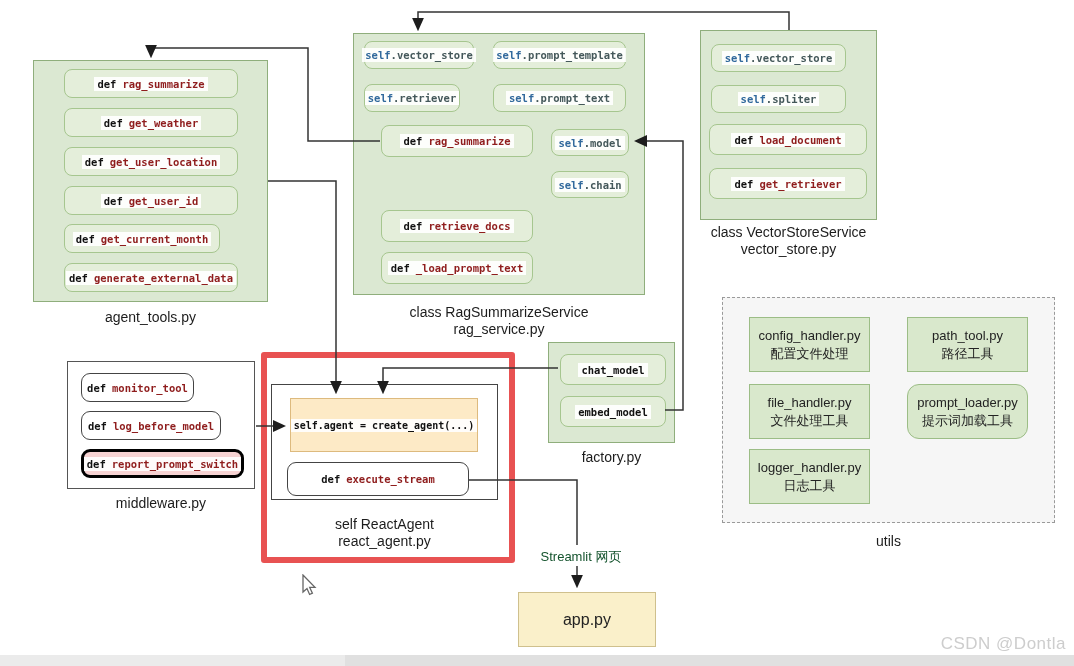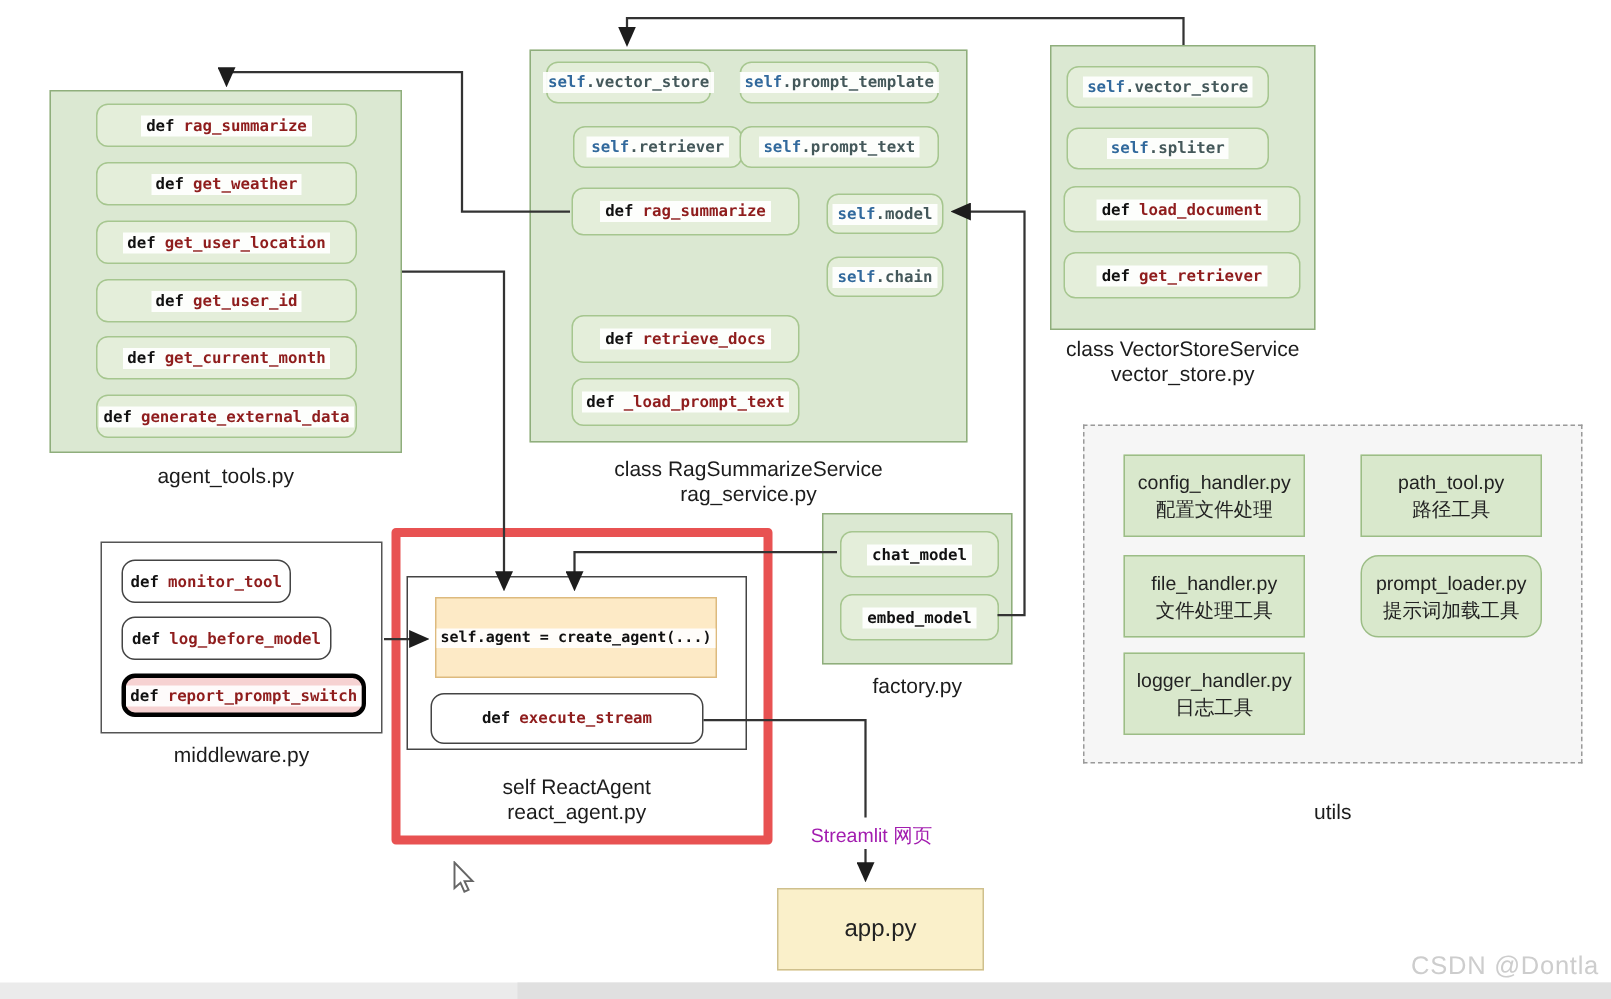--- a/index.html
+++ b/index.html
@@ -27,21 +27,21 @@
   
   .graybox{background:#fff;border:1px solid #555;z-index:1;}
   .whitebox{background:#fff;border:1px solid #444;border-radius:9px;display:flex;align-items:center;justify-content:center;z-index:2;}
   .pinkbox{background:#f6d2d2;border:3px solid #000000;border-radius:9px;display:flex;align-items:center;justify-content:center;z-index:2;}
   .redframe{border:6px solid #e85252;border-radius:3px;background:transparent;z-index:3;}
   .blackframe{border:1.5px solid #444;background:#fff;z-index:2;}
   .orangebox{background:#fdeac6;border:1px solid #ddba7e;display:flex;align-items:center;justify-content:center;z-index:4;}
   .yellowbox{background:#faf0ca;border:1px solid #cfc08d;display:flex;align-items:center;justify-content:center;
              font-size:16px;color:#222;z-index:2;}
   .overlay{position:absolute;left:0;top:0;z-index:5;pointer-events:none;}
-  .flowlabel{position:absolute;background:#fff;color:#a21caf;font-size:13px;text-align:center;z-index:10;padding:0 2px;}
+  .flowlabel{position:absolute;background:#fff;color:#14532d;font-size:13px;text-align:center;z-index:10;padding:0 2px;}
   .watermark{position:absolute;color:#cdcdcd;font-size:17px;letter-spacing:.5px;z-index:10;}
   .bar1{position:absolute;left:0;top:655px;width:1074px;height:11px;background:#ebebeb;z-index:1;}
   .bar2{position:absolute;left:345px;top:655px;width:729px;height:11px;background:#e0e0e0;z-index:2;}
   .cursor{position:absolute;z-index:20;}
 </style>
 </head>
 <body>
 
 <div class="canvas">
 
@@ -51,37 +51,37 @@
     </div>
     <div class="abs gbox" style="left:30px;top:47px;width:174px;height:29px;">
       <span class="code hl"><span class="kw">def</span><span class="fn">get_weather</span></span>
     </div>
     <div class="abs gbox" style="left:30px;top:86px;width:174px;height:29px;">
       <span class="code hl"><span class="kw">def</span><span class="fn">get_user_location</span></span>
     </div>
     <div class="abs gbox" style="left:30px;top:125px;width:174px;height:29px;">
       <span class="code hl"><span class="kw">def</span><span class="fn">get_user_id</span></span>
     </div>
-    <div class="abs gbox" style="left:30px;top:163px;width:174px;height:29px;">
+    <div class="abs gbox" style="left:30px;top:163px;width:156px;height:29px;">
       <span class="code hl"><span class="kw">def</span><span class="fn">get_current_month</span></span>
     </div>
     <div class="abs gbox" style="left:30px;top:202px;width:174px;height:29px;">
       <span class="code hl"><span class="kw">def</span><span class="fn">generate_external_data</span></span>
     </div>
   </div>
   <div class="caption" style="left:33px;top:309px;width:235px;">agent_tools.py</div>
 
   <div class="abs gcont" style="left:353px;top:33px;width:292px;height:262px;">
     <div class="abs gbox" style="left:10px;top:7px;width:110px;height:28px;">
       <span class="code hl"><span class="self">self</span><span class="attr">.vector_store</span></span>
     </div>
     <div class="abs gbox" style="left:139px;top:7px;width:133px;height:28px;">
       <span class="code hl"><span class="self">self</span><span class="attr">.prompt_template</span></span>
     </div>
-    <div class="abs gbox" style="left:28px;top:50px;width:113px;height:28px;">
+    <div class="abs gbox" style="left:10px;top:50px;width:96px;height:28px;">
       <span class="code hl"><span class="self">self</span><span class="attr">.retriever</span></span>
     </div>
     <div class="abs gbox" style="left:139px;top:50px;width:133px;height:28px;">
       <span class="code hl"><span class="self">self</span><span class="attr">.prompt_text</span></span>
     </div>
     <div class="abs gbox" style="left:27px;top:91px;width:152px;height:32px;">
       <span class="code hl"><span class="kw">def</span><span class="fn">rag_summarize</span></span>
     </div>
     <div class="abs gbox" style="left:197px;top:95px;width:78px;height:27px;">
       <span class="code hl"><span class="self">self</span><span class="attr">.model</span></span>
@@ -123,21 +123,21 @@
   <div class="abs gcont" style="left:548px;top:342px;width:127px;height:101px;">
     <div class="abs gbox" style="left:11px;top:11px;width:106px;height:31px;">
       <span class="code hl plain">chat_model</span>
     </div>
     <div class="abs gbox" style="left:11px;top:53px;width:106px;height:31px;">
       <span class="code hl plain">embed_model</span>
     </div>
   </div>
   <div class="caption" style="left:548px;top:449px;width:127px;">factory.py</div>
 
-  <div class="abs dashcont" style="left:722px;top:283px;width:333px;height:226px;">
+  <div class="abs dashcont" style="left:722px;top:297px;width:333px;height:226px;">
     <div class="abs utilbox" style="left:26px;top:19px;width:121px;height:55px;">
       <div>config_handler.py</div>
       <div>配置文件处理</div>
     </div>
     <div class="abs utilbox" style="left:184px;top:19px;width:121px;height:55px;">
       <div>path_tool.py</div>
       <div>路径工具</div>
     </div>
     <div class="abs utilbox" style="left:26px;top:86px;width:121px;height:55px;">
       <div>file_handler.py</div>

